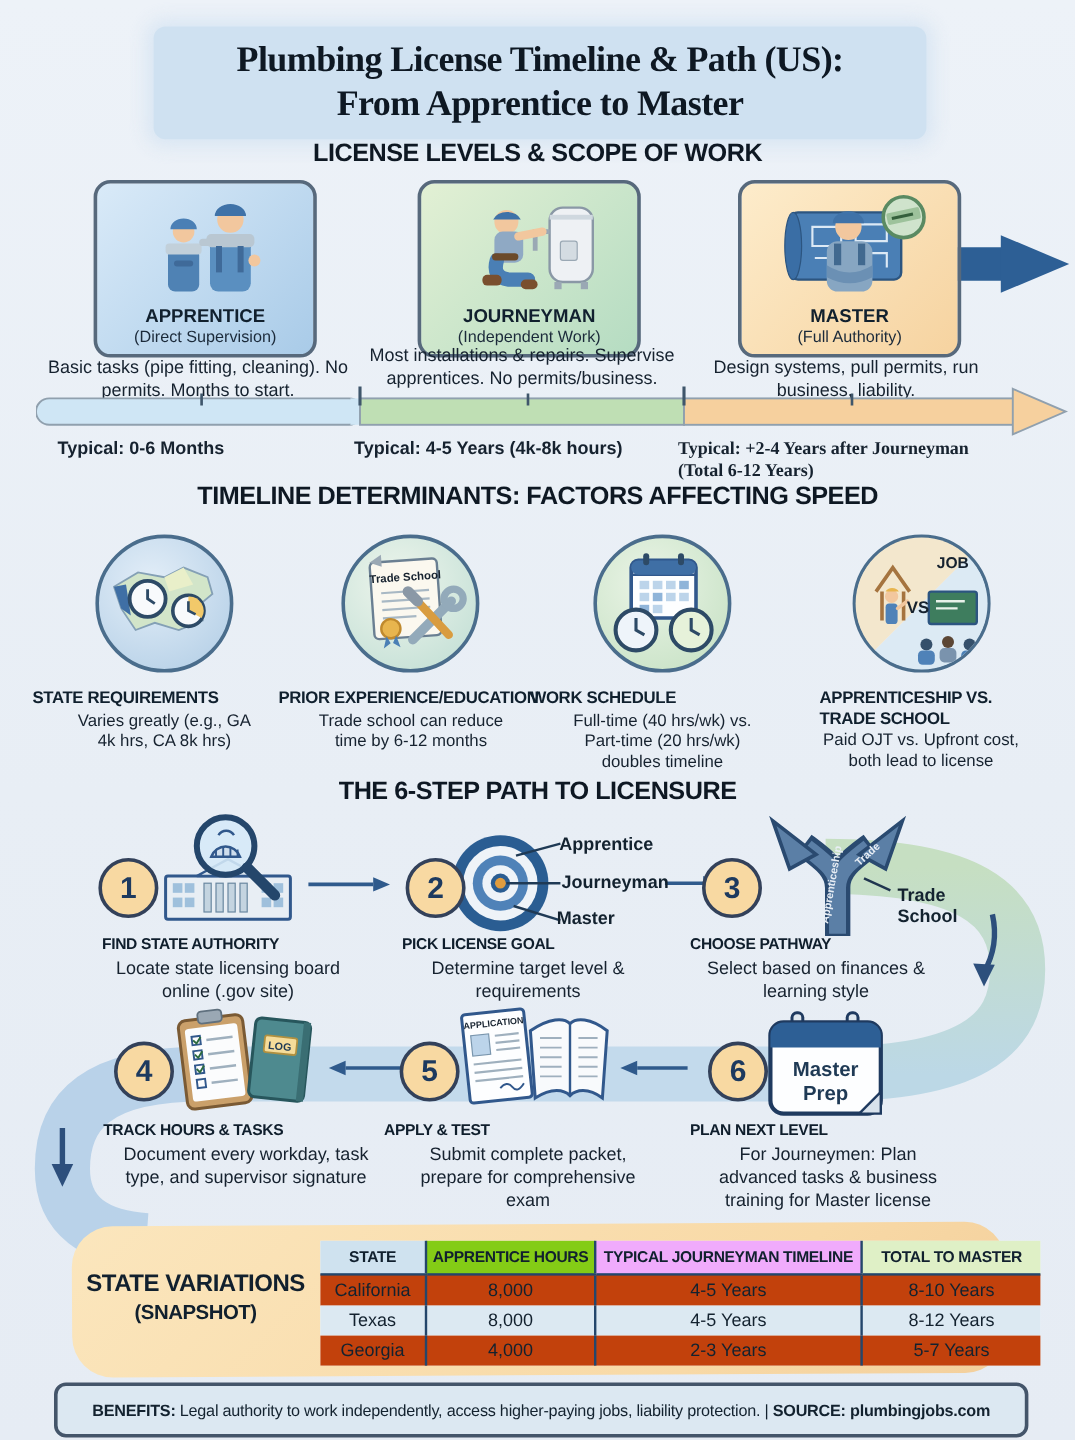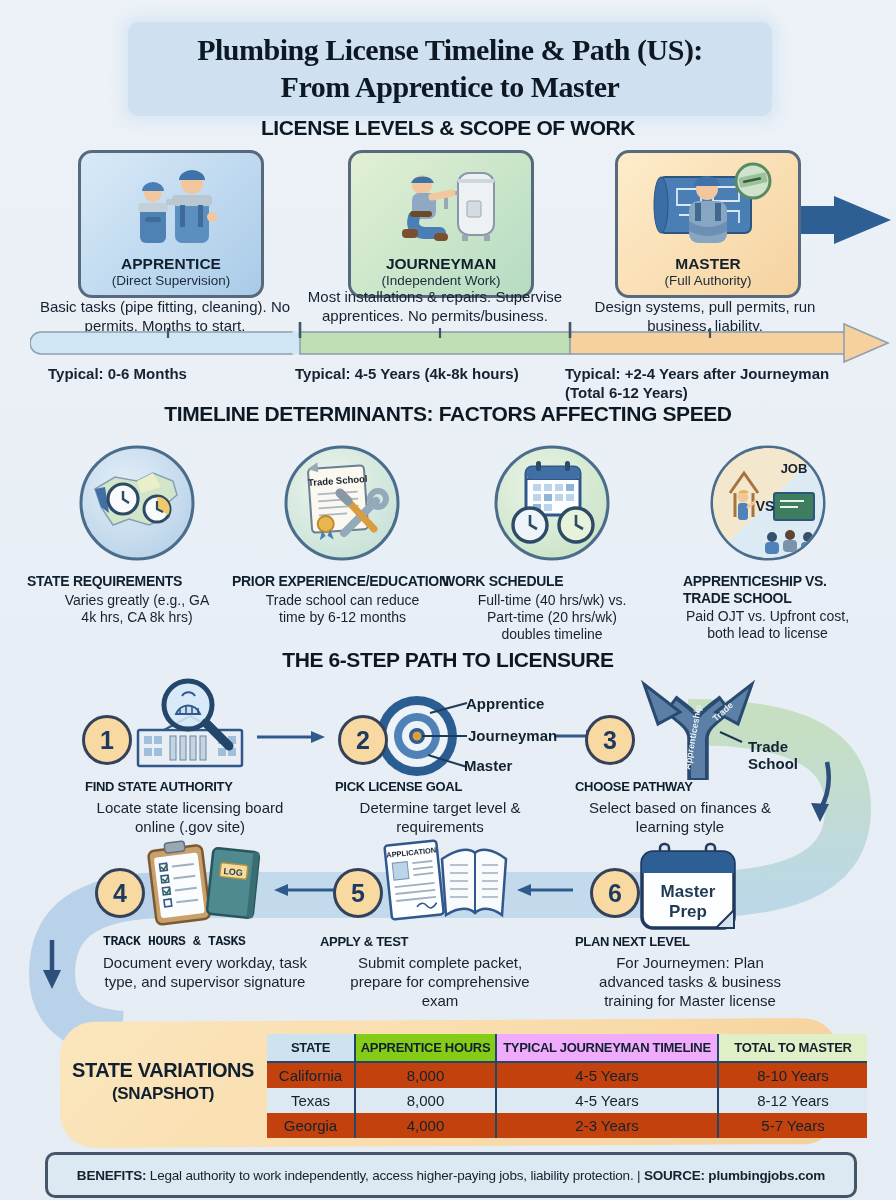--- a/index.html
+++ b/index.html
@@ -144,21 +144,21 @@
     <rect x="0" y="12" width="272" height="22" rx="11" fill="#cfe6f5" stroke="#90a0ae" stroke-width="1.6"></rect>
     <rect x="262" y="12" width="10" height="22" fill="#cfe6f5"></rect>
     <rect x="270" y="12" width="270" height="22" fill="#bfdfb4" stroke="#90a0ae" stroke-width="1.6"></rect>
     <rect x="540" y="12" width="276" height="22" fill="#f6d09e" stroke="#90a0ae" stroke-width="1.6"></rect>
     <polygon points="814,4 858,23 814,42" fill="#f6d09e" stroke="#90a0ae" stroke-width="1.6"></polygon>
     <path d="M138 8 V18 M410 8 V18 M680 8 V18" stroke="#3f566b" stroke-width="2.2"></path>
     <path d="M270 2 V18 M540 2 V18" stroke="#3f566b" stroke-width="2.6"></path>
   </svg>
   <div class="abs tl-label" style="left:48px;top:365px;width:240px;">Typical: 0-6 Months</div>
   <div class="abs tl-label" style="left:295px;top:365px;width:290px;">Typical: 4-5 Years (4k-8k hours)</div>
-  <div class="abs tl-label" style="left:565px;top:365px;width:280px;">Typical: +2-4 Years after Journeyman (Total 6-12 Years)</div>
+  <div class="abs tl-label" style="left:565px;top:365px;width:280px;font-family:Liberation Serif, serif;">Typical: +2-4 Years after Journeyman (Total 6-12 Years)</div>
 
   <div class="abs h-sec ctr" style="left:98px;top:402px;width:700px;">TIMELINE DETERMINANTS: FACTORS AFFECTING SPEED</div>
 
   <svg class="abs" style="left:77px;top:443px;" width="120" height="120" viewBox="0 0 120 120">
     <defs>
         <radialGradient id="fc1" cx="0.4" cy="0.35" r="0.9">
           <stop offset="0" stop-color="#e3eef8"></stop>
           <stop offset="1" stop-color="#aecbe4"></stop>
         </radialGradient>
       </defs>
@@ -412,21 +412,21 @@
   <svg class="abs" style="left:632px;top:840px;" width="115" height="96" viewBox="0 0 115 96">
     <rect x="28" y="4" width="9" height="16" rx="4" fill="#dfe7ee" stroke="#1f3a5f" stroke-width="2.5"></rect>
     <rect x="74" y="4" width="9" height="16" rx="4" fill="#dfe7ee" stroke="#1f3a5f" stroke-width="2.5"></rect>
     <rect x="10" y="12" width="92" height="76" rx="11" fill="#fdfeff" stroke="#1f3a5f" stroke-width="3.5"></rect>
     <path d="M10 23 a11 11 0 0 1 11 -11 h70 a11 11 0 0 1 11 11 v10 H10 Z" fill="#2d5f95"></path>
     <text x="56" y="57" font-size="17" font-weight="bold" fill="#1f3a55" text-anchor="middle" font-family="Liberation Sans,sans-serif">Master</text>
     <text x="56" y="77" font-size="17" font-weight="bold" fill="#1f3a55" text-anchor="middle" font-family="Liberation Sans,sans-serif">Prep</text>
     <path d="M84 88 L102 88 L102 70 Z" fill="#d8e2ec" stroke="#1f3a5f" stroke-width="2"></path>
   </svg>
 
-  <div class="abs step-title" style="left:103px;top:934px;width:240px;font-family:Liberation Mono, monospace;">TRACK HOURS &amp; TASKS</div>
+  <div class="abs step-title" style="left:86px;top:934px;width:240px;">TRACK HOURS &amp; TASKS</div>
   <div class="abs step-cap" style="left:85px;top:954px;width:240px;">Document every workday, task type, and supervisor signature</div>
   <div class="abs step-title" style="left:320px;top:934px;width:240px;">APPLY &amp; TEST</div>
   <div class="abs step-cap" style="left:330px;top:954px;width:220px;">Submit complete packet, prepare for comprehensive exam</div>
   <div class="abs step-title" style="left:575px;top:934px;width:230px;">PLAN NEXT LEVEL</div>
   <div class="abs step-cap" style="left:590px;top:954px;width:200px;">For Journeymen: Plan advanced tasks &amp; business training for Master license</div>
 
   <div class="blob"></div>
   <div class="abs var-label" style="left:58px;top:1058px;width:210px;">
     <div>STATE VARIATIONS</div>
     <div style="font-size:17px;">(SNAPSHOT)</div>

